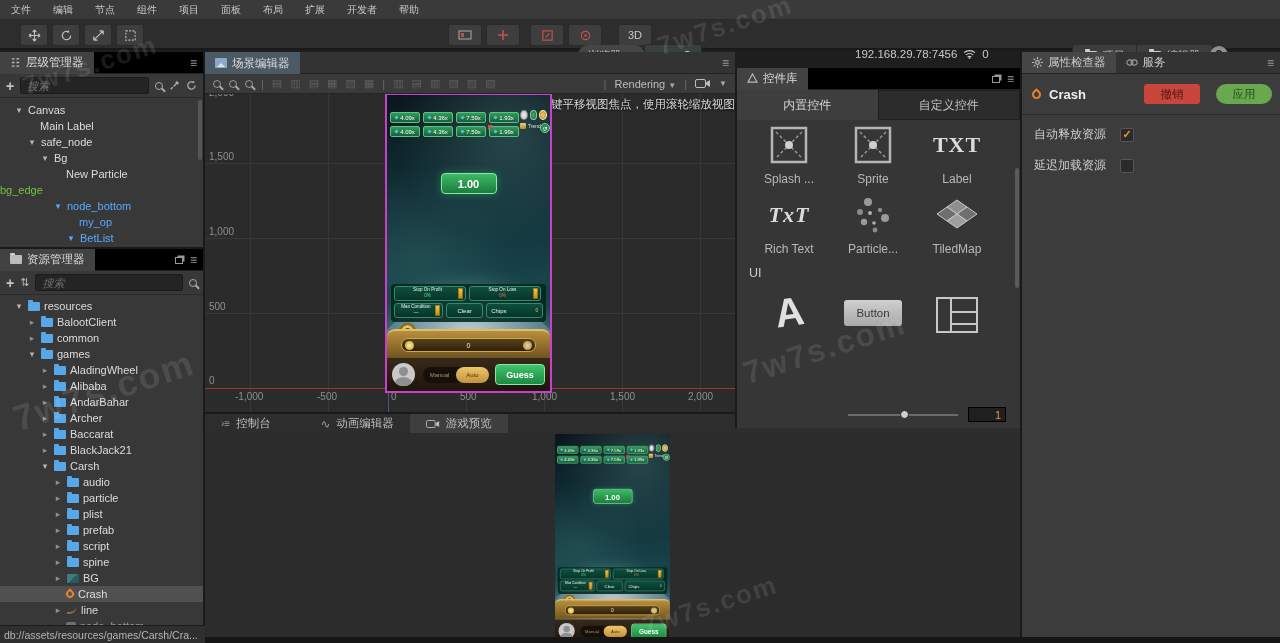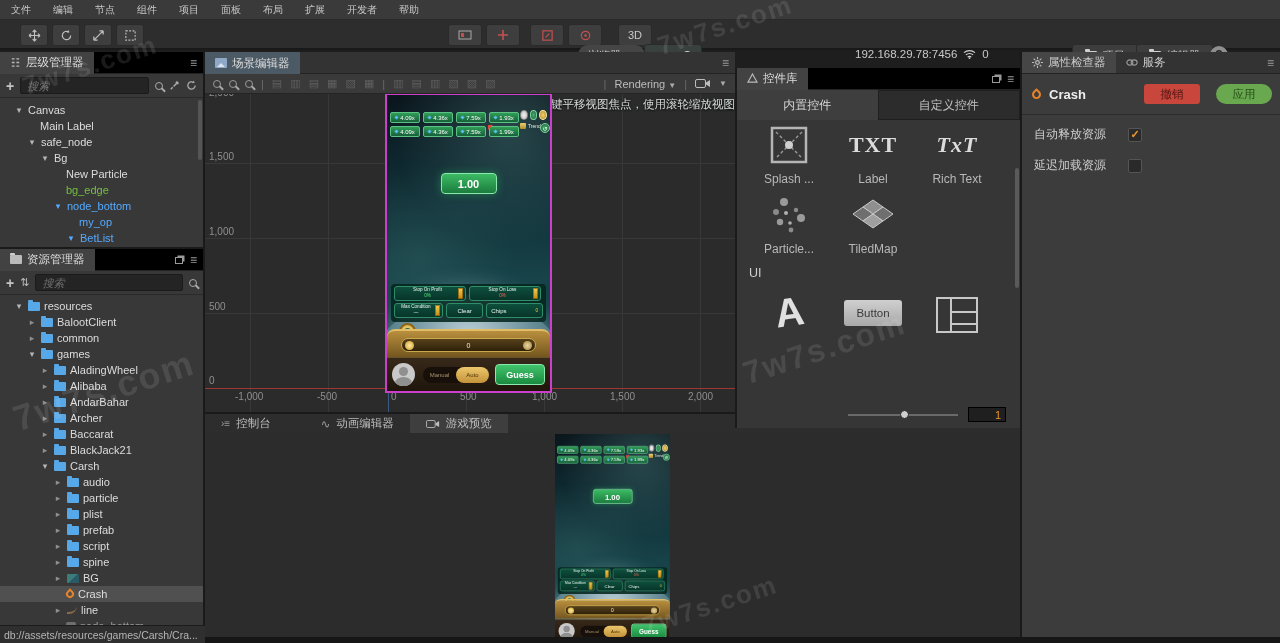--- a/index.html
+++ b/index.html
@@ -178,21 +178,21 @@
   #inspector { left:1020px; top:52px; width:260px; height:591px; background:#3c3c3c; border-left:2px solid #1a1a1a; }
   .itabs { display:flex; height:22px; background:#333; border-bottom:1px solid #232323; position:relative; }
   .itab { display:flex; align-items:center; gap:5px; padding:0 10px; font-size:11.5px; color:#ccc; }
   .itab.on { background:#464646; }
   #comp-row { display:flex; align-items:center; padding:10px 8px 10px 10px; gap:8px; }
   #comp-name { font-weight:bold; font-size:13px; color:#eee; }
   .act-btn { width:56px; height:20px; border-radius:3px; font-size:11.5px; display:flex; align-items:center; justify-content:center; }
   #revert-btn { background:#c9463c; color:rgba(40,5,5,.75); margin-left:auto; }
   #apply-btn { background:#6aa84f; color:rgba(10,45,5,.75); margin-left:8px;border-radius:10px; }
   .idivider { height:1px; background:#2c2c2c; margin:0 0 4px; }
-  .prop-row { display:flex; align-items:center; padding:7px 12px; gap:22px; font-size:12px; color:#ccc; }
+  .prop-row { display:flex; align-items:center; padding:7px 12px; gap:14px; font-size:12px; color:#ccc; }
   .cb { width:14px; height:14px; background:#2a2a2a; border:1px solid #555; border-radius:2px;
         display:flex; align-items:center; justify-content:center; color:#e8952f; font-size:11px; font-weight:bold; }
 
   .wm { position:absolute; color:rgba(255,255,255,.10); font-size:26px; font-weight:bold; transform:rotate(-18deg); pointer-events:none; letter-spacing:2px; }
 </style>
 </head>
 <body>
 
 <div id="app">
 
@@ -330,21 +330,21 @@
           <span class="arr">▾</span>
           <span>safe_node</span>
         </div>
       <div class="trow" style="padding-left:40px">
           <span class="arr">▾</span>
           <span>Bg</span>
         </div>
       <div class="trow" style="padding-left:66px">
           <span>New Particle</span>
         </div>
-      <div class="trow g" style="padding-left:66px">
+      <div class="trow g" style="">
           <span>bg_edge</span>
         </div>
       <div class="trow b" style="padding-left:53px">
           <span class="arr" style="color:#55aaff">▾</span>
           <span>node_bottom</span>
         </div>
       <div class="trow b" style="padding-left:79px">
           <span>my_op</span>
         </div>
       <div class="trow b" style="padding-left:66px">
@@ -797,20 +797,28 @@
     <div class="wgrid">
       <div class="witem">
         <svg class="sprite-ic" viewBox="0 0 38 38">
             <rect x="2" y="2" width="34" height="34" stroke="#b5b5b5" stroke-width="2.5" fill="none"></rect>
             <path d="M6 6l26 26M32 6L6 32" stroke="#9a9a9a" stroke-width="1.4" stroke-dasharray="3 2.4"></path>
             <circle cx="19" cy="19" r="4" fill="#cfcfcf"></circle>
           </svg>
         <span class="wlabel">Splash ...</span>
       </div>
       <div class="witem">
+        <svg class="sprite-ic" viewBox="0 0 38 38">
+            <rect x="2" y="2" width="34" height="34" stroke="#b5b5b5" stroke-width="2.5" fill="none"></rect>
+            <path d="M6 6l26 26M32 6L6 32" stroke="#9a9a9a" stroke-width="1.4" stroke-dasharray="3 2.4"></path>
+            <circle cx="19" cy="19" r="4" fill="#cfcfcf"></circle>
+          </svg>
+        <span class="wlabel">Sprite</span>
+      </div>
+      <div class="witem">
         <span class="txt-ic">TXT</span>
         <span class="wlabel">Label</span>
       </div>
       <div class="witem">
         <span class="txt-ic"><i>TxT</i></span>
         <span class="wlabel">Rich Text</span>
       </div>
       <div class="witem">
         <svg width="38" height="38" viewBox="0 0 38 38">
           <circle cx="14" cy="6" r="4" fill="#9a9a9a"></circle>

